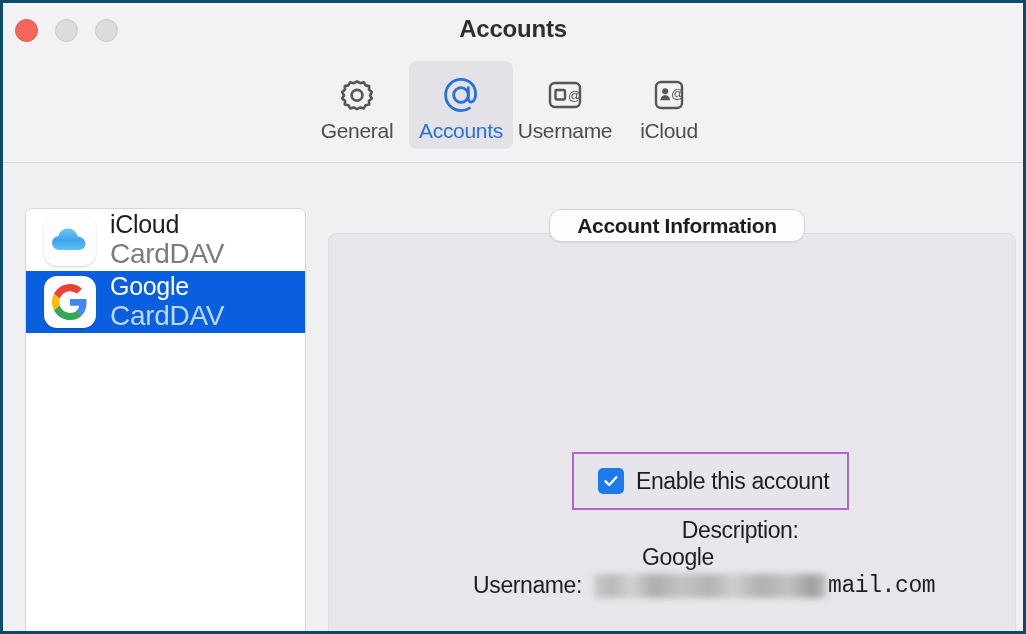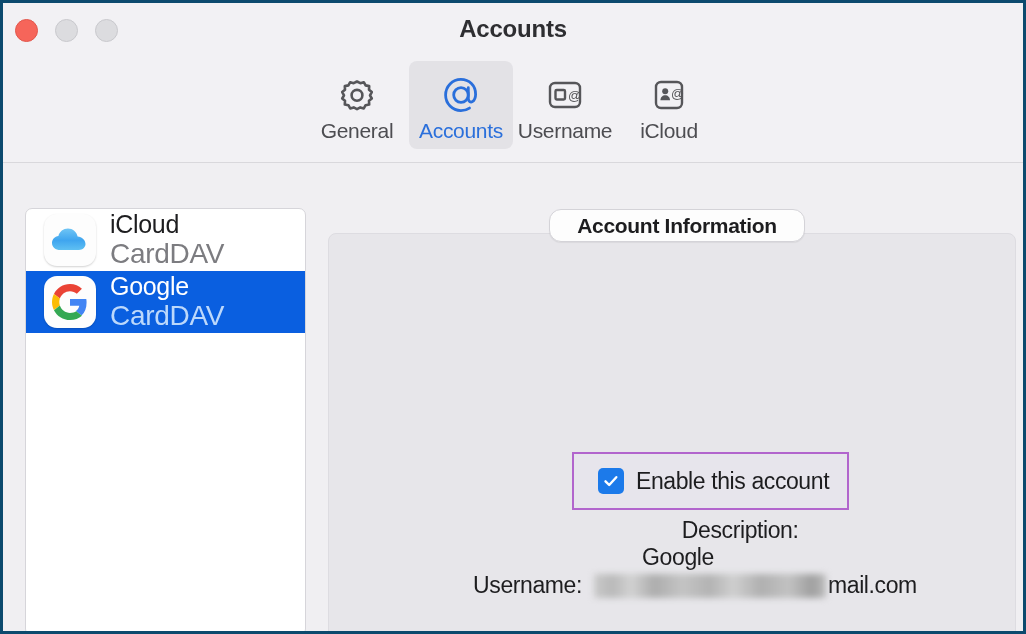--- a/index.html
+++ b/index.html
@@ -148,20 +148,21 @@
       #c9c9c9 0%, #b9b9b9 8%, #d2d2d2 16%, #adadad 26%,
       #c4c4c4 38%, #b3b3b3 50%, #cfcfcf 60%, #b0b0b0 72%,
       #c2c2c2 84%, #9f9f9f 94%, #bdbdbd 100%);
     filter: blur(3px);
     vertical-align: middle;
     border-radius: 2px;
   }
   #username-tail {
     font-size: 23px; color: #1d1d1f; letter-spacing: -0.4px;
     margin-left: 2px;
+    font-family: Liberation Mono, monospace;
   }
 </style>
 </head>
 <body>
 
 <div id="window">
 
   <div id="titlebar">
     <div id="traffic">
       <div class="light red"></div>

